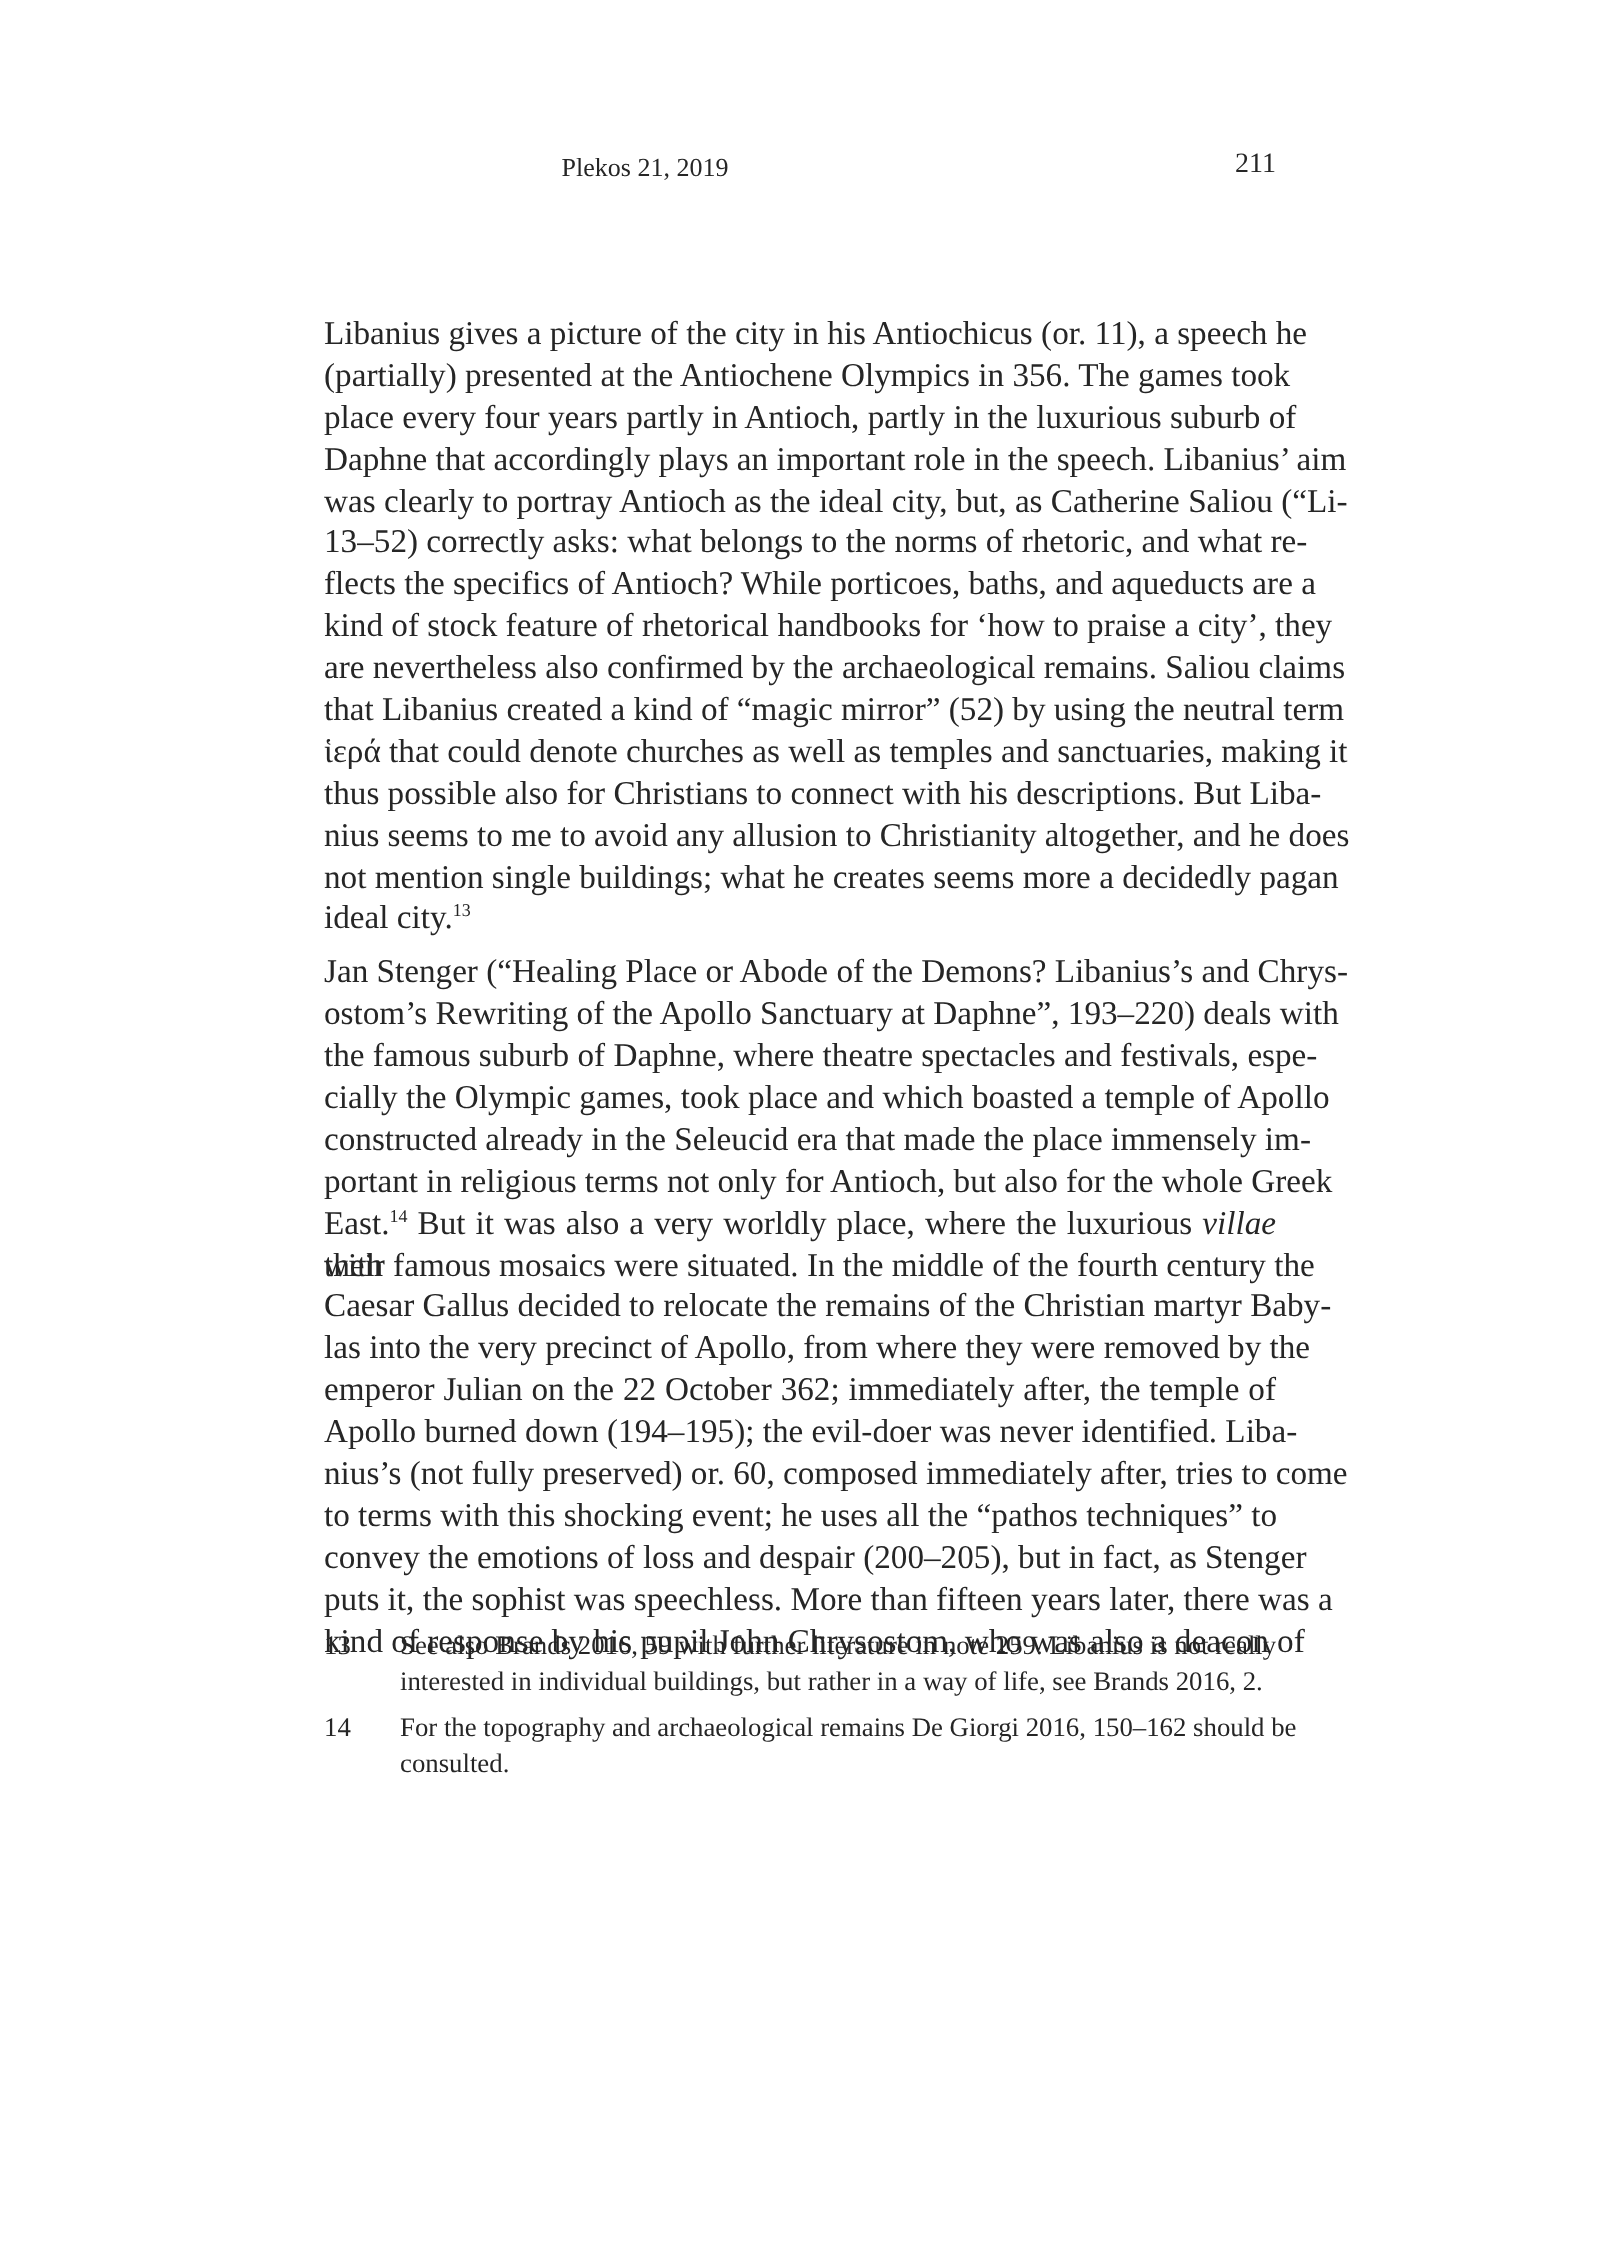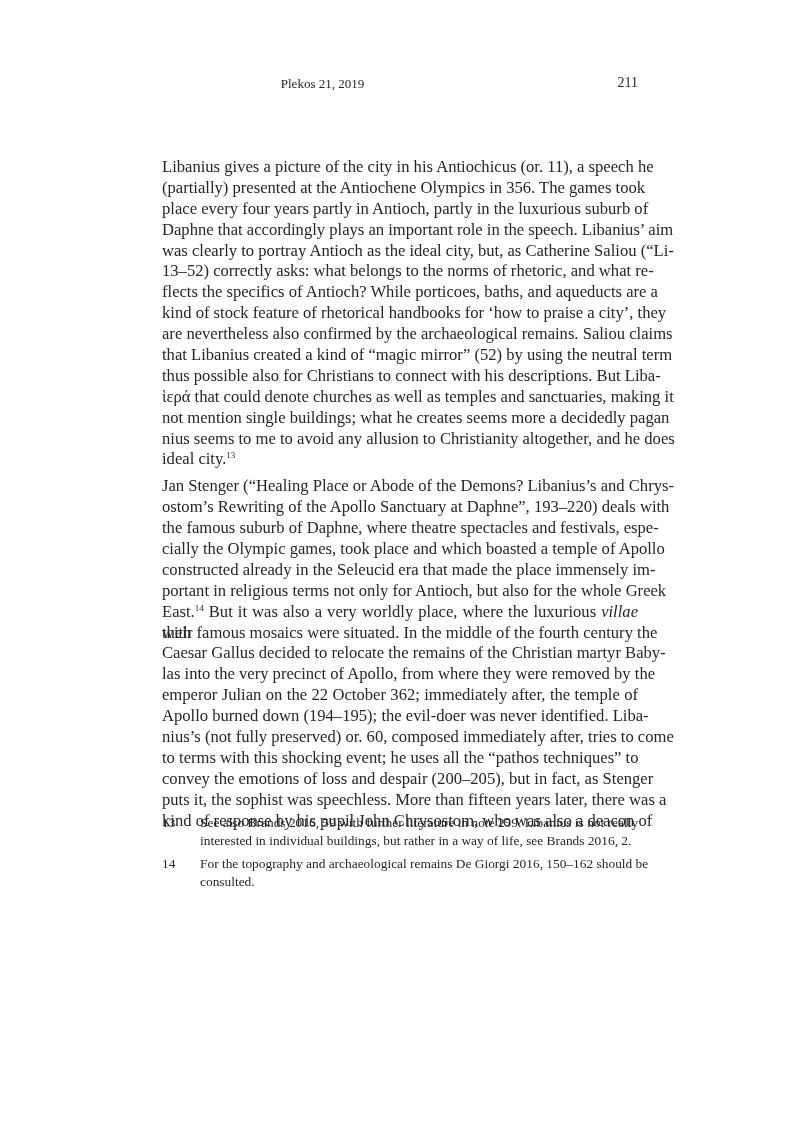--- a/index.html
+++ b/index.html
@@ -105,24 +105,24 @@
     <span class="line">Libanius gives a picture of the city in his Antiochicus (or. 11), a speech he</span>
     <span class="line">(partially) presented at the Antiochene Olympics in 356. The games took</span>
     <span class="line">place every four years partly in Antioch, partly in the luxurious suburb of</span>
     <span class="line">Daphne that accordingly plays an important role in the speech. Libanius’ aim</span>
     <span class="line">was clearly to portray Antioch as the ideal city, but, as Catherine Saliou (“Li-</span>
     <span class="line">13–52) correctly asks: what belongs to the norms of rhetoric, and what re-</span>
     <span class="line">flects the specifics of Antioch? While porticoes, baths, and aqueducts are a</span>
     <span class="line">kind of stock feature of rhetorical handbooks for ‘how to praise a city’, they</span>
     <span class="line">are nevertheless also confirmed by the archaeological remains. Saliou claims</span>
     <span class="line">that Libanius created a kind of “magic mirror” (52) by using the neutral term</span>
+    <span class="line">ἱερά that could denote churches as well as temples and sanctuaries, making it</span>
     <span class="line">thus possible also for Christians to connect with his descriptions. But Liba-</span>
-    <span class="line">ἱερά that could denote churches as well as temples and sanctuaries, making it</span>
+    <span class="line">nius seems to me to avoid any allusion to Christianity altogether, and he does</span>
     <span class="line">not mention single buildings; what he creates seems more a decidedly pagan</span>
-    <span class="line">nius seems to me to avoid any allusion to Christianity altogether, and he does</span>
     <span class="line last"><span>ideal city.</span><sup>13</sup></span>
   </p>
   <p>
     <span class="line">Jan Stenger (“Healing Place or Abode of the Demons? Libanius’s and Chrys-</span>
     <span class="line">ostom’s Rewriting of the Apollo Sanctuary at Daphne”, 193–220) deals with</span>
     <span class="line">the famous suburb of Daphne, where theatre spectacles and festivals, espe-</span>
     <span class="line">cially the Olympic games, took place and which boasted a temple of Apollo</span>
     <span class="line">constructed already in the Seleucid era that made the place immensely im-</span>
     <span class="line">portant in religious terms not only for Antioch, but also for the whole Greek</span>
     <span class="line"><span>East.</span><sup>14</sup><span> But it was also a very worldly place, where the luxurious </span><em>villae</em><span> with</span></span>

